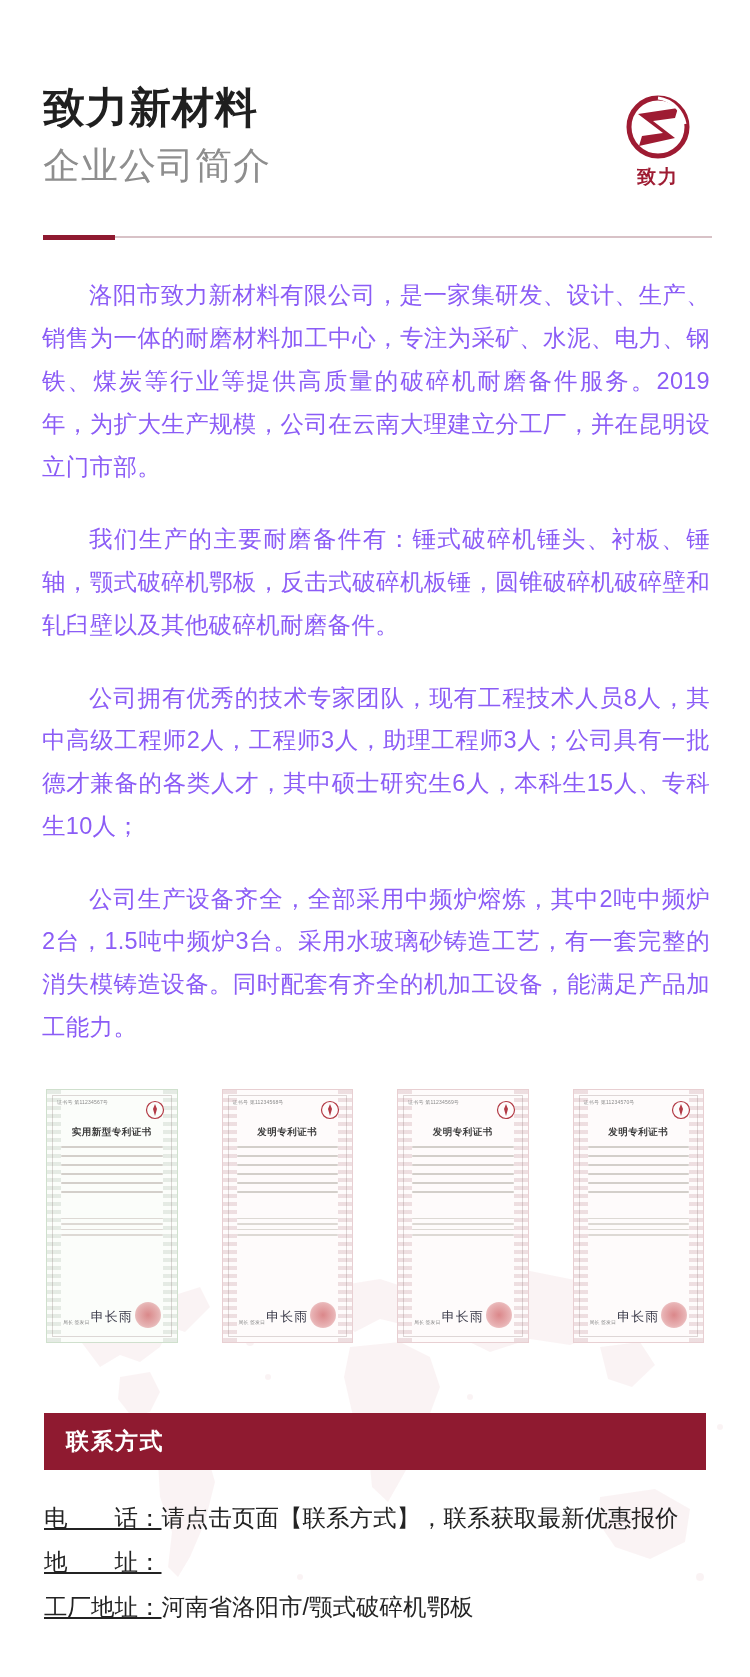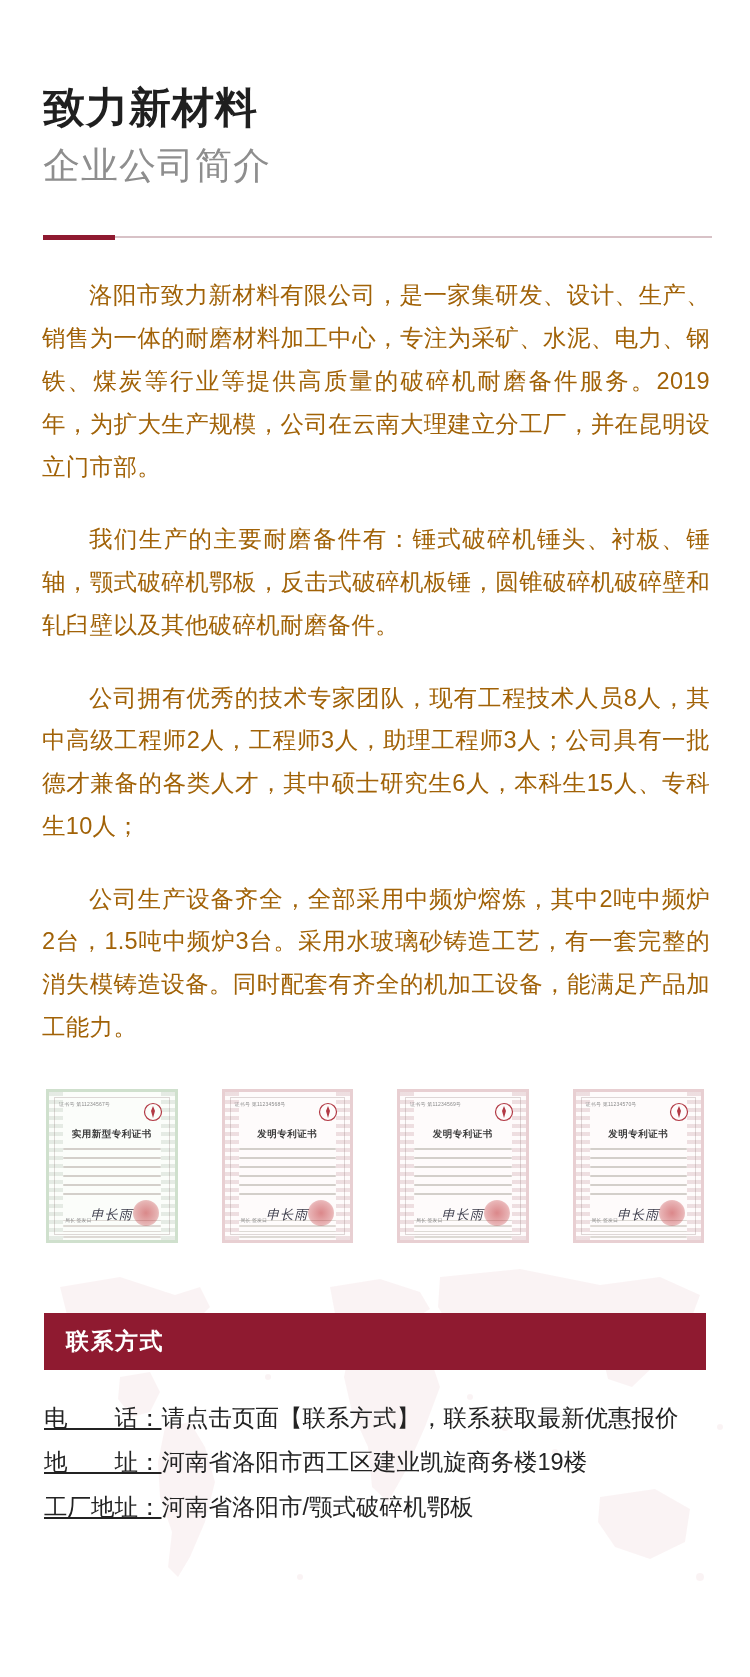--- a/index.html
+++ b/index.html
@@ -93,40 +93,40 @@
     flex: 1;
     height: 2px;
     background: #d8c2c7;
   }
 
   
   .body-text { margin-top: 34px; padding-left: 4px; padding-right: 2px; }
   .body-text p {
     font-size: 23.5px;
     line-height: 1.82;
-    color: #a16207;
+    color: #8b5cf6;
     margin: 0 0 30px 0;
     text-align: justify;
     text-indent: 2em;
     letter-spacing: 0.3px;
   }
   .body-text p:last-child { margin-bottom: 0; }
 
   
   .certs {
     margin-top: 40px;
     display: flex;
     gap: 12px;
     padding: 0 8px;
   }
   .cert {
     flex: 1;
-    height: 154px;
+    height: 254px;
     background: #fcfbf9;
-    border: 3px solid #a16207;
+    border: 1px solid #a16207;
     position: relative;
     overflow: hidden;
   }
   .cert.green { border-color: #cfe0cd; background: #fbfdfa; }
   .cert.red { border-color: #e8cfd2; background: #fefbfb; margin-left: 32px; }
   .cert-inner {
     position: absolute;
     left: 5px; top: 5px; right: 5px; bottom: 5px;
     border: 1px solid rgba(140,120,120,0.28);
   }
@@ -173,21 +173,20 @@
     margin-bottom: 4px;
     border-radius: 1px;
   }
   .cert-sign {
     position: absolute;
     bottom: 16px; left: 0; right: 0;
     text-align: center;
     font-size: 13px;
     color: #3b3b4a;
     font-family: "Liberation Serif", serif;
-    font-style: italic;
     letter-spacing: 1px;
   }
   .cert-stamp {
     position: absolute;
     bottom: 14px; right: 16px;
     width: 26px; height: 26px;
     border-radius: 50%;
     background: radial-gradient(circle at 50% 50%, rgba(190,40,45,0.55) 0%, rgba(190,40,45,0.35) 60%, rgba(190,40,45,0.12) 100%);
   }
   .cert-footleft {
@@ -264,20 +263,30 @@
 </div>
 
 <div class="page">
 
   <div class="header">
     <div class="title-block">
       <div class="title-main">致力新材料</div>
       <div class="title-sub">企业公司简介</div>
     </div>
 
+    <div class="logo-block">
+      <div class="logo-mark">
+        <svg width="66" height="66" viewBox="0 0 66 66" xmlns="http://www.w3.org/2000/svg">
+          <circle cx="33" cy="33" r="29" fill="none" stroke="#9e1b32" stroke-width="5"></circle>
+          <path d="M13 20 L53 14 L50 24 L28 27 L50 44 L14 52 L17 42 L38 39 Z" fill="#9e1b32"></path>
+          <path d="M33 4 C48 6 58 18 60 30" fill="none" stroke="#ffffff" stroke-width="3"></path>
+        </svg>
+      </div>
+      <div class="logo-text">致力</div>
+    </div>
   </div>
 
   <div class="rule-wrap">
     <div class="rule-strong"></div>
     <div class="rule-light"></div>
   </div>
 
   <div class="body-text">
     <p>洛阳市致力新材料有限公司，是一家集研发、设计、生产、销售为一体的耐磨材料加工中心，专注为采矿、水泥、电力、钢铁、煤炭等行业等提供高质量的破碎机耐磨备件服务。2019年，为扩大生产规模，公司在云南大理建立分工厂，并在昆明设立门市部。</p>
     <p>我们生产的主要耐磨备件有：锤式破碎机锤头、衬板、锤轴，颚式破碎机鄂板，反击式破碎机板锤，圆锥破碎机破碎壁和轧臼壁以及其他破碎机耐磨备件。</p>
@@ -419,21 +428,20 @@
 
   <div class="contact">
     <div class="contact-bar">联系方式</div>
     <div class="contact-rows">
       <div class="contact-row">
         <span class="contact-label">电　　话：</span>
         <span class="contact-value">请点击页面【联系方式】，联系获取最新优惠报价</span>
       </div>
       <div class="contact-row">
         <span class="contact-label">地　　址：</span>
-        <span class="contact-value">河南省洛阳市西工区建业凯旋商务楼19楼</span>
       </div>
       <div class="contact-row">
         <span class="contact-label">工厂地址：</span>
         <span class="contact-value">河南省洛阳市/颚式破碎机鄂板</span>
       </div>
     </div>
   </div>
 
   <div class="bottom-space"></div>
 </div>

